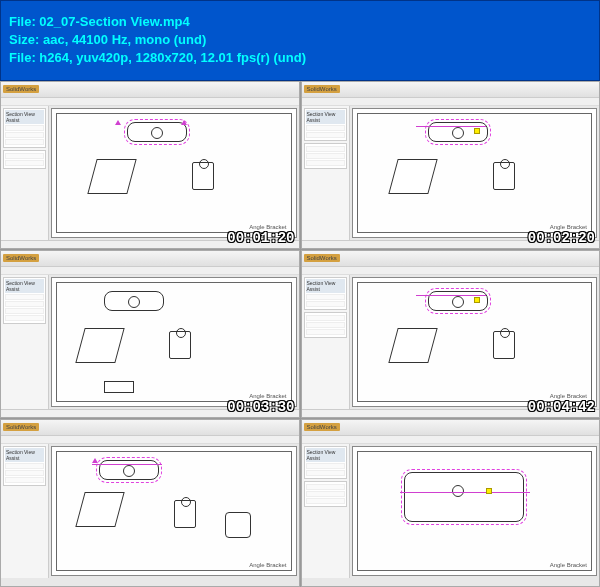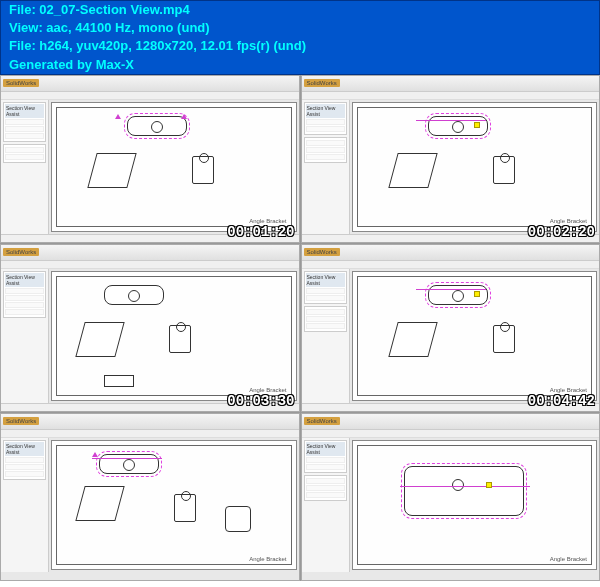--- a/index.html
+++ b/index.html
@@ -1,17 +1,17 @@
 <!DOCTYPE html>
 <html><head>
 <meta charset="utf-8">
 <style>
 * { margin: 0; padding: 0; box-sizing: border-box; }
 body { width: 600px; height: 587px; background: #fff; font-family: Arial, sans-serif; position: relative; }
-.header { background: #0055cc; color: #00ffff; padding: 0 8px; font-size: 13px; font-weight: bold; line-height: 1.4; border: 1px solid #003388; }
+.header { background: #0055cc; color: #00ffff; padding: 12px 8px; font-size: 13px; font-weight: bold; line-height: 1.4; border: 1px solid #003388; }
 .header-line { display: block; }
 .grid { display: grid; grid-template-columns: 1fr 1fr; grid-template-rows: repeat(3, 1fr); height: 506px; gap: 1px; background: #999; }
 .thumb { background: #e8e8e8; position: relative; overflow: hidden; border: 1px solid #aaa; }
 .thumb-top { height: 16px; background: linear-gradient(#f5f5f5, #e0e0e0); border-bottom: 1px solid #ccc; display: flex; align-items: center; padding: 0 2px; }
 .thumb-title { font-size: 6px; color: #444; background: #d4a040; padding: 1px 3px; border-radius: 1px; }
 .thumb-menu { height: 8px; background: #f0f0f0; border-bottom: 1px solid #ddd; }
 .thumb-body { display: flex; height: calc(100% - 32px); }
 .thumb-side { width: 48px; background: #f5f5f5; border-right: 1px solid #ccc; padding: 2px; }
 .side-panel { background: #fff; border: 1px solid #ccc; margin-bottom: 2px; padding: 1px; }
 .side-panel-title { font-size: 5px; color: #333; background: #e0e8f0; padding: 1px; }
@@ -36,28 +36,27 @@
 </style>
 </head>
 <body>
 
 <div class="header">
   <span class="header-line">
     <span>File:</span>
     <span>02_07-Section View.mp4</span>
   </span>
   <span class="header-line">
-    <span>View:</span>
+    <span>Size:</span>
     <span>aac, 44100 Hz, mono (und)</span>
   </span>
   <span class="header-line">
     <span>File:</span>
     <span>h264, yuv420p, 1280x720, 12.01 fps(r) (und)</span>
   </span>
-  <span class="header-line">Generated by Max-X</span>
 </div>
 
 <div class="grid">
 
   <div class="thumb">
     <div class="thumb-top">
       <span class="thumb-title">SolidWorks</span>
     </div>
     <div class="thumb-menu"></div>
     <div class="thumb-body">

